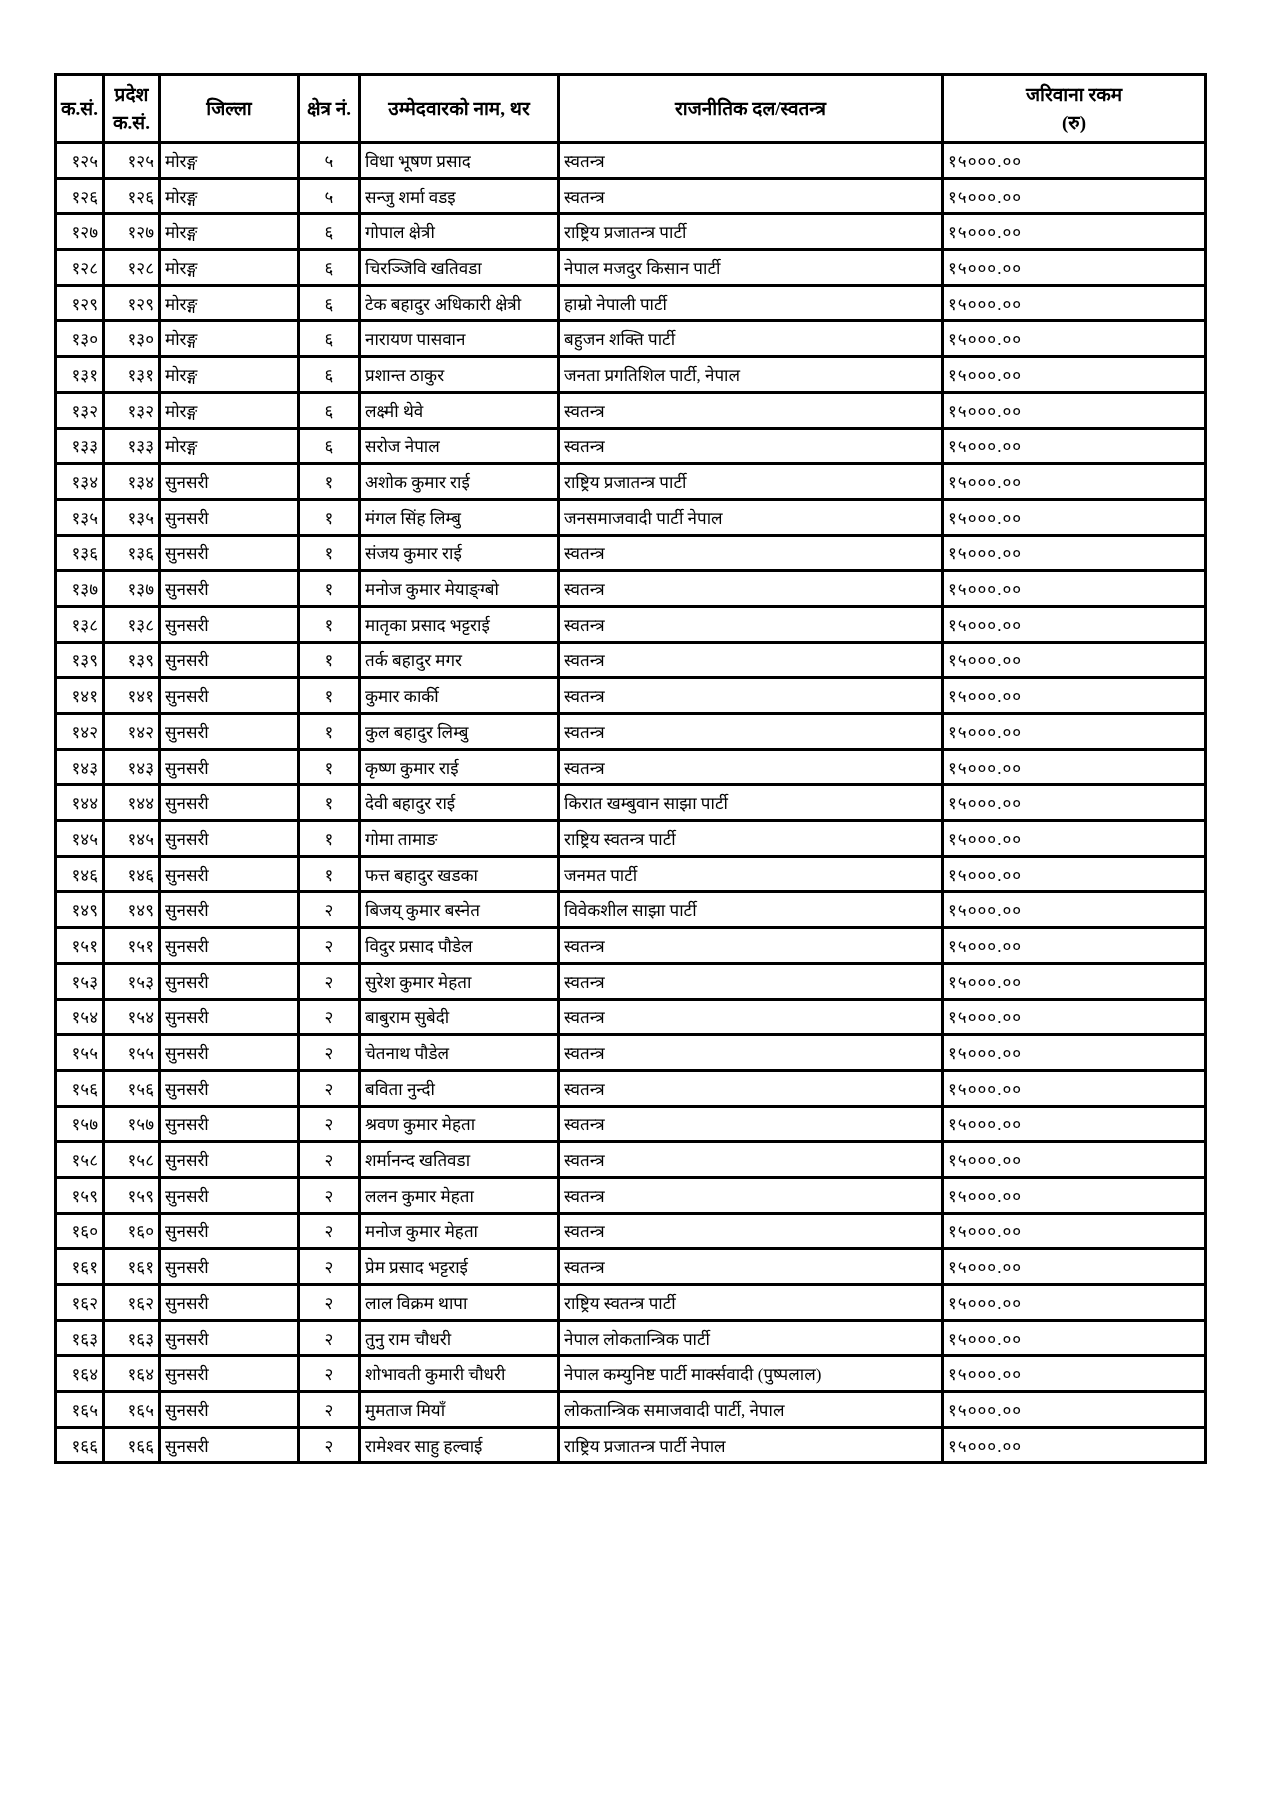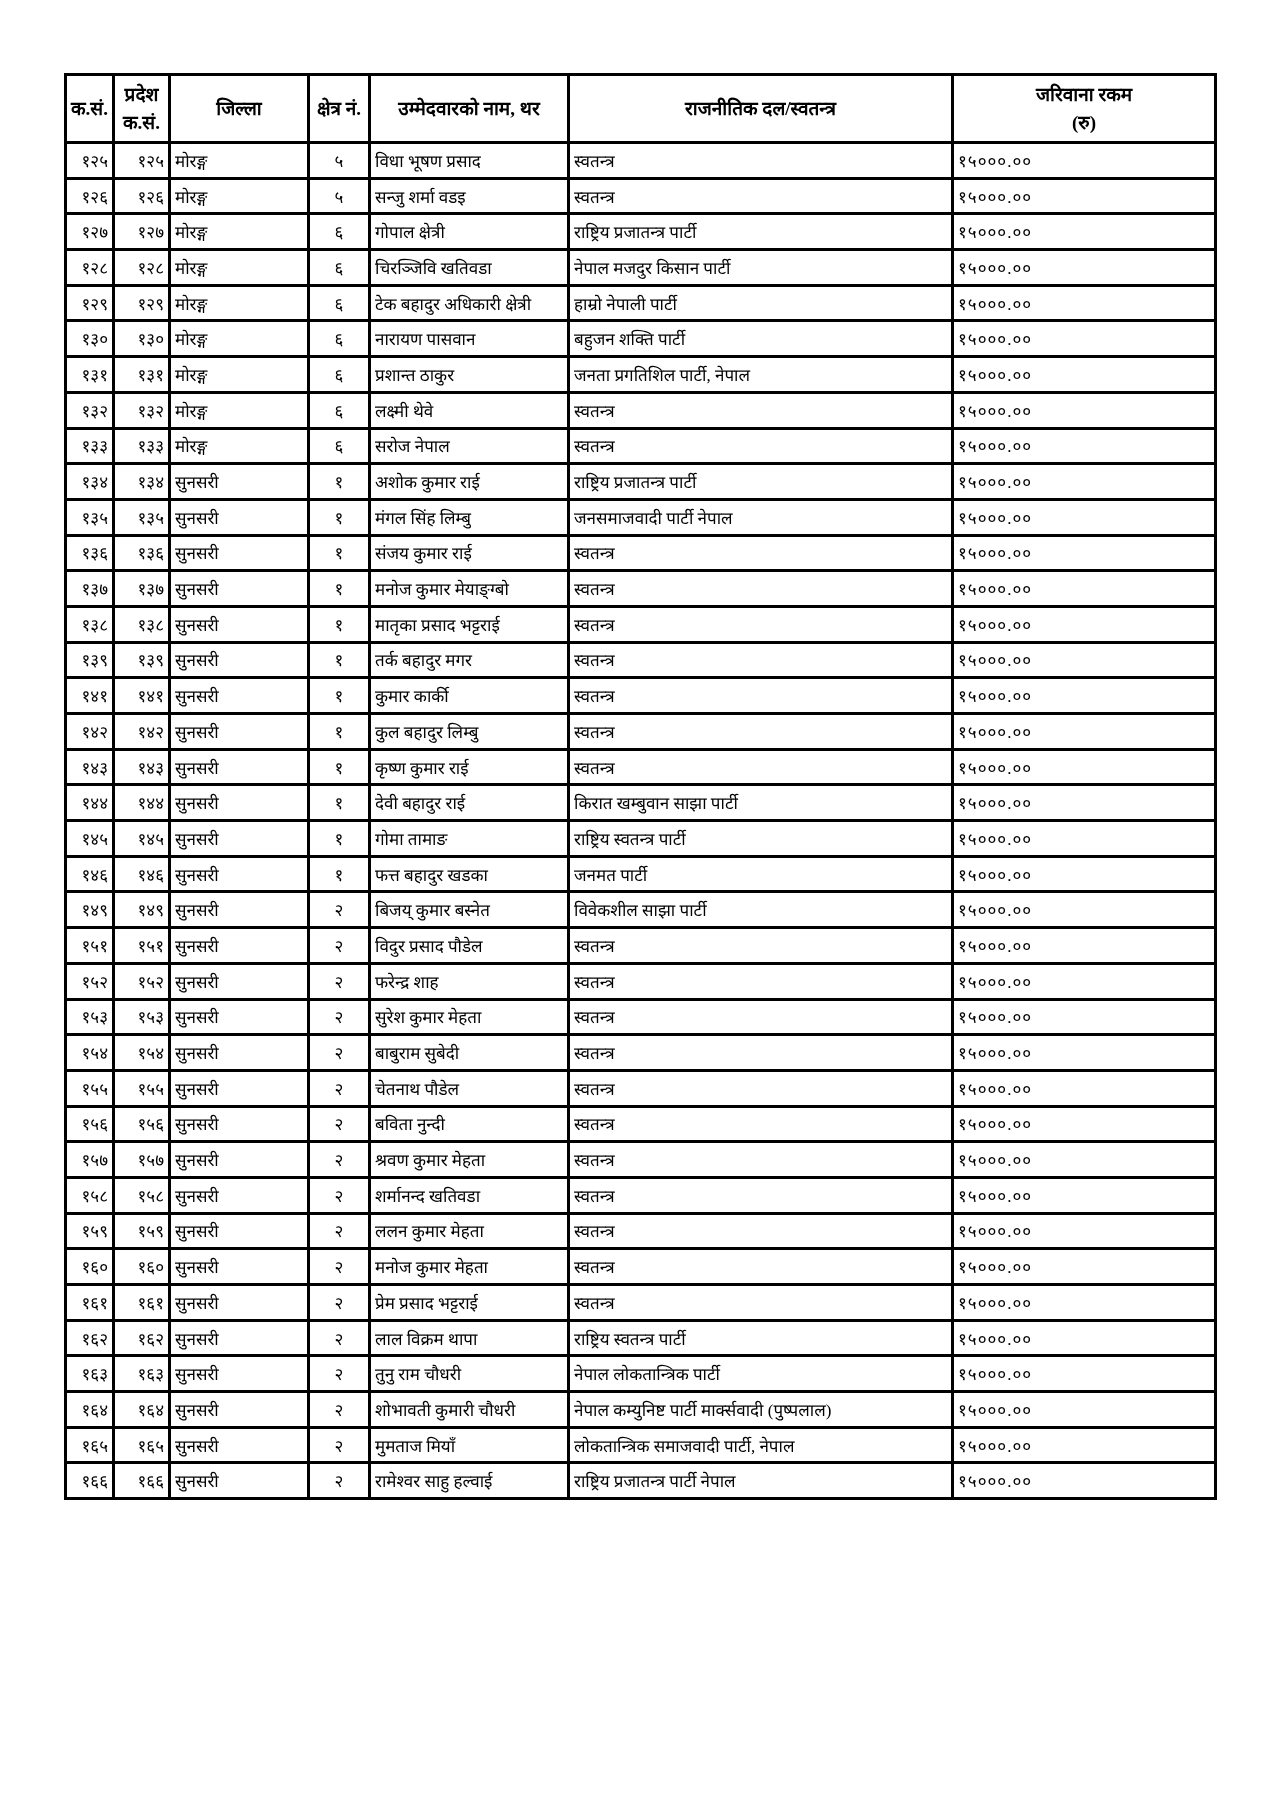--- a/index.html
+++ b/index.html
@@ -10,21 +10,21 @@
   .page {
     position: relative;
     width: 1272px;
     height: 1800px;
     background: #ffffff;
     font-family: "Liberation Serif", "DejaVu Serif", serif;
     color: #000000;
   }
   table.fines {
     position: absolute;
-    left: 64px;
+    left: 54px;
     top: 73px;
     width: 1150px;
     border-collapse: collapse;
     table-layout: fixed;
   }
   table.fines col.c1 { width: 48px; }
   table.fines col.c2 { width: 56px; }
   table.fines col.c3 { width: 139px; }
   table.fines col.c4 { width: 61px; }
   table.fines col.c5 { width: 199px; }
@@ -314,29 +314,20 @@
   <tr>
     <td class="num">१५१</td>
     <td class="num">१५१</td>
     <td class="left">सुनसरी</td>
     <td class="ctr">२</td>
     <td class="left">विदुर प्रसाद पौडेल</td>
     <td class="left">स्वतन्त्र</td>
     <td class="amt">१५०००.००</td>
   </tr>
 
-  <tr>
-    <td class="num">१५२</td>
-    <td class="num">१५२</td>
-    <td class="left">सुनसरी</td>
-    <td class="ctr">२</td>
-    <td class="left">फरेन्द्र शाह</td>
-    <td class="left">स्वतन्त्र</td>
-    <td class="amt">१५०००.००</td>
-  </tr>
 
   <tr>
     <td class="num">१५३</td>
     <td class="num">१५३</td>
     <td class="left">सुनसरी</td>
     <td class="ctr">२</td>
     <td class="left">सुरेश कुमार मेहता</td>
     <td class="left">स्वतन्त्र</td>
     <td class="amt">१५०००.००</td>
   </tr>

